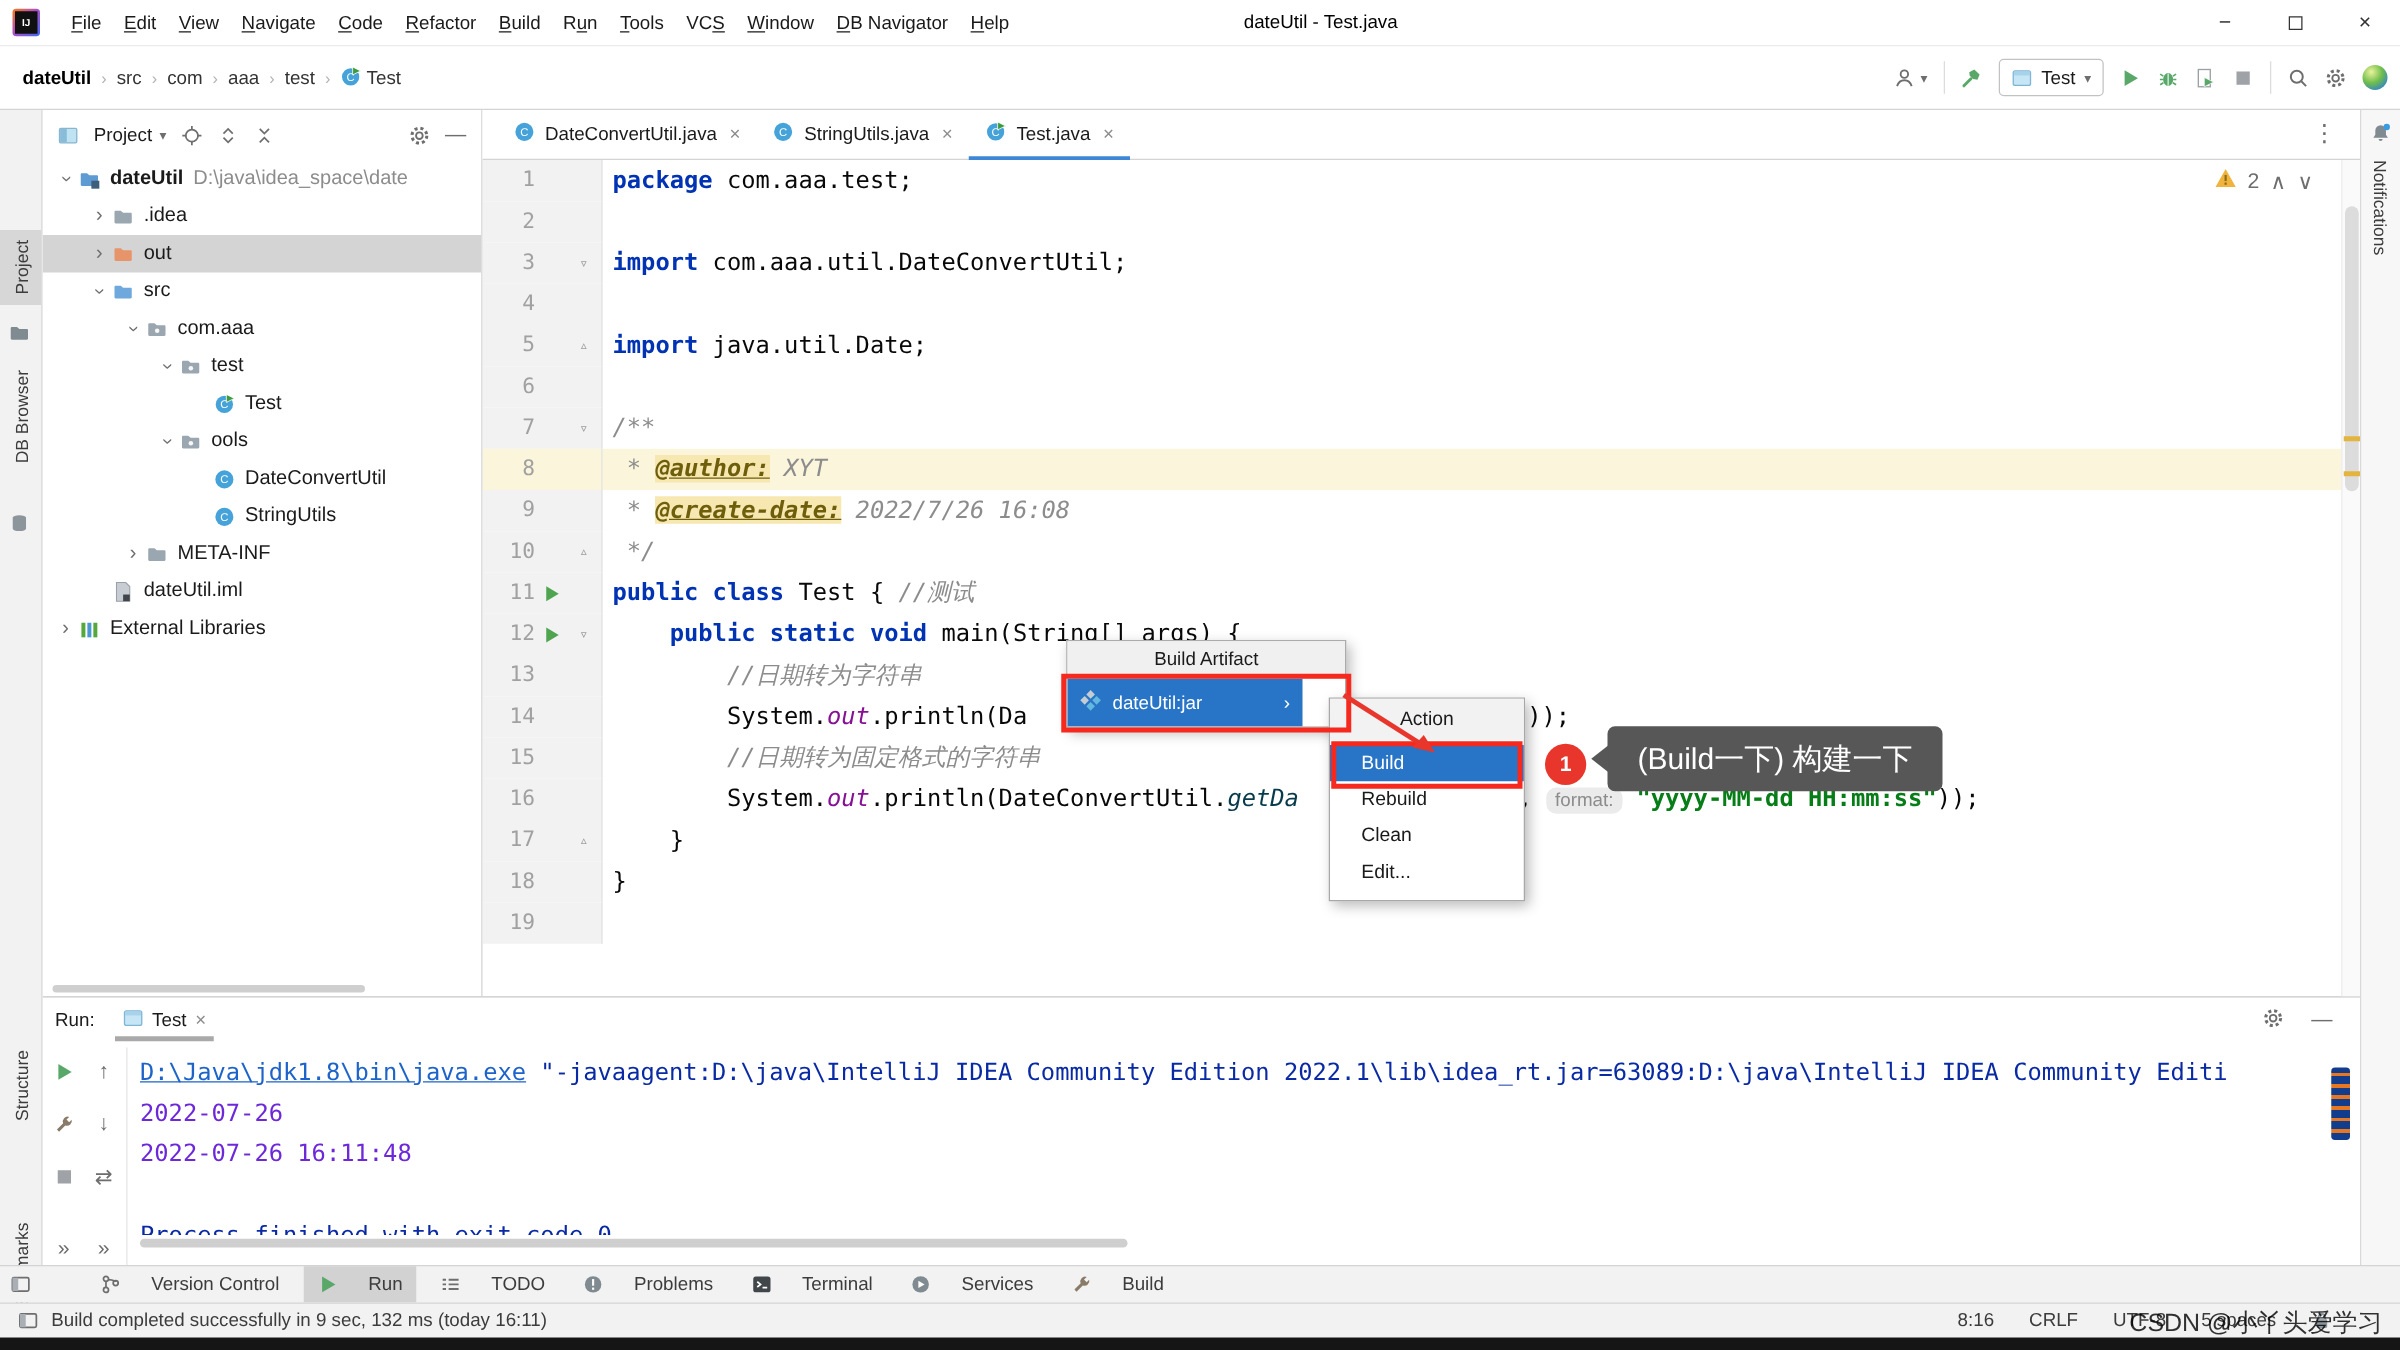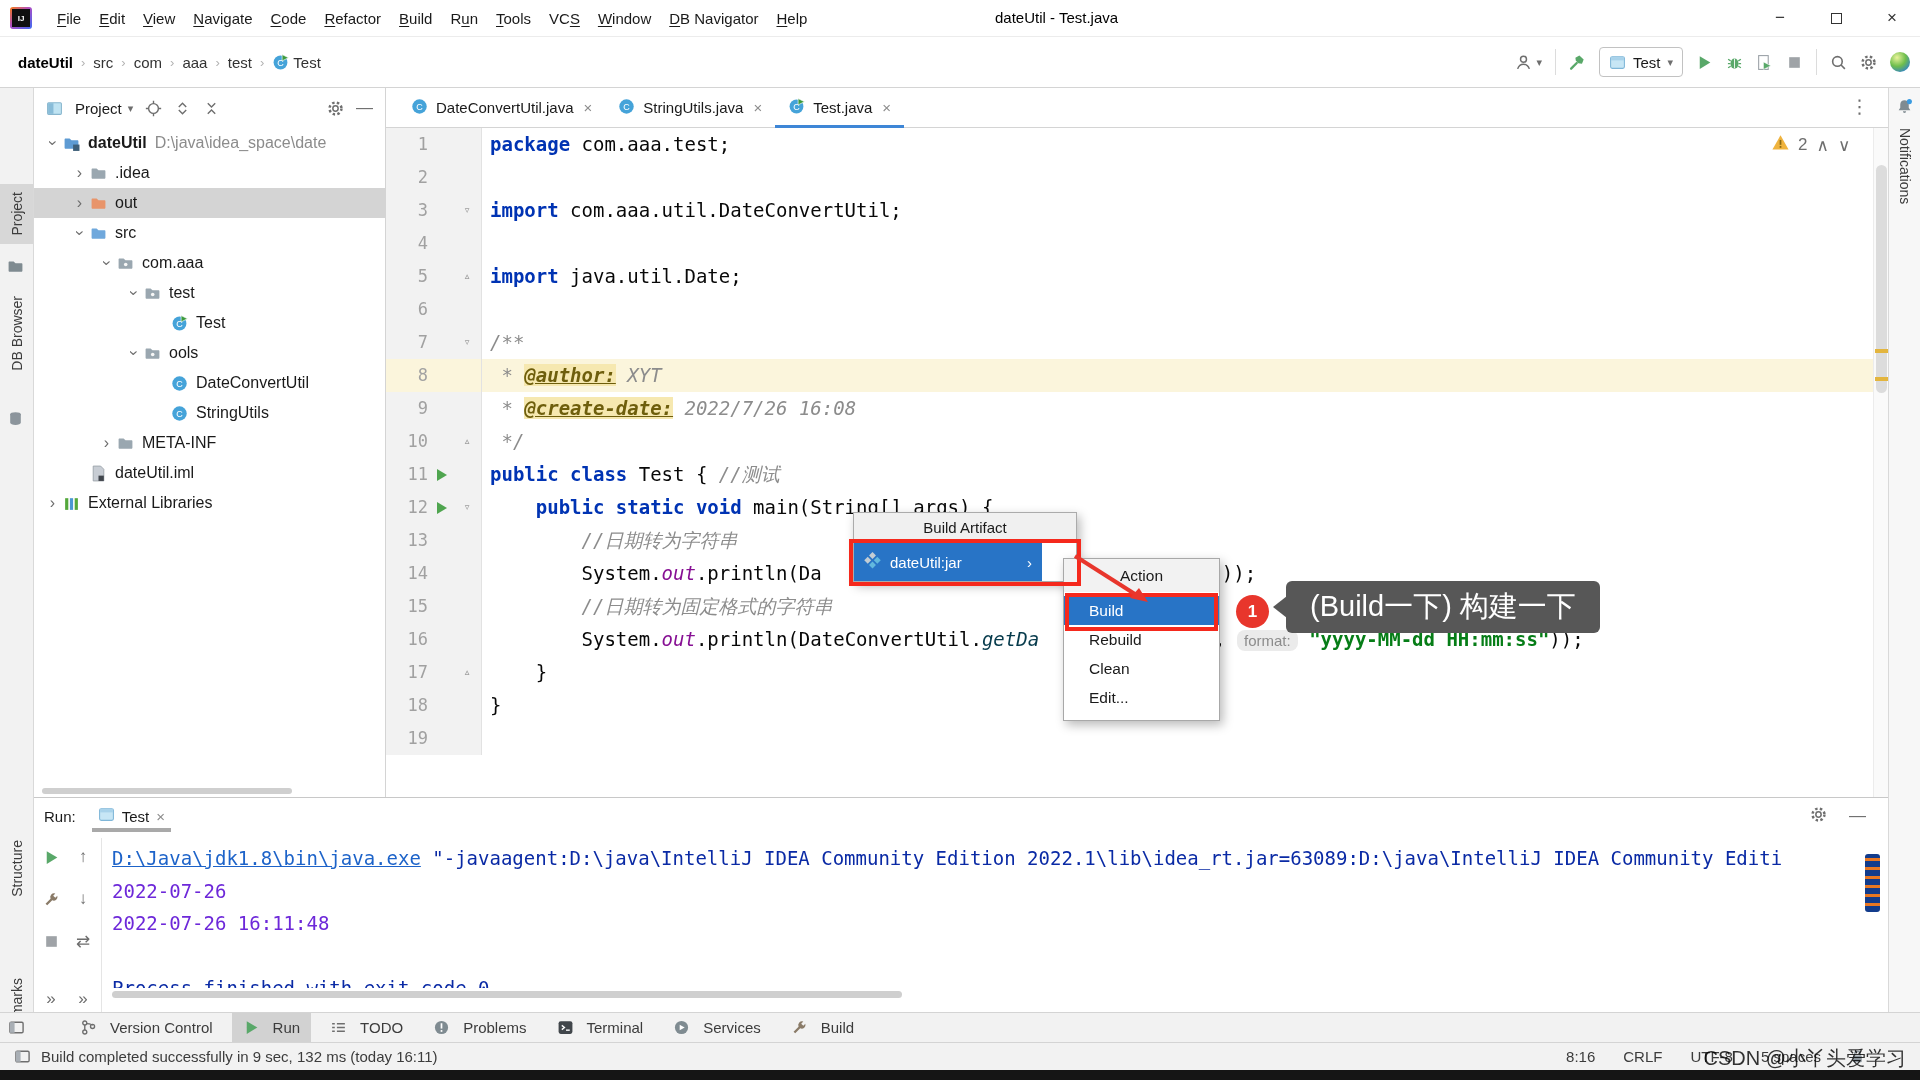--- a/index.html
+++ b/index.html
@@ -121,21 +121,21 @@
   .am-title{height:33px;line-height:33px;text-align:center;font-size:15.5px;background:#f2f2f2;color:#1a1a1a}
   #popup-action ul{list-style:none;padding-top:4px}
   #popup-action li{height:29px;line-height:29px;padding-left:25px;font-size:15.5px;color:#1a1a1a}
   #popup-action li.sel{background:#2874C6;color:#fff}
   #am-red{position:absolute;left:1065px;top:593px;width:153px;height:38px;border:4px solid #F5291D;z-index:46}
   #anno-arrow{position:absolute;left:1070px;top:550px;z-index:60}
   #anno-badge{position:absolute;left:1236px;top:595px;width:33px;height:33px;border-radius:50%;
     background:#E8362C;color:#fff;display:flex;align-items:center;justify-content:center;
     font-size:17px;font-weight:bold;z-index:60}
   #anno-tip{position:absolute;left:1286px;top:581px;height:52px;padding:0 24px;background:#575757;
-    border-radius:6px;color:#fff;display:flex;align-items:center;font-size:29px;z-index:59;white-space:nowrap}
+    border-radius:6px;color:#fff;display:flex;align-items:center;font-size:24px;z-index:59;white-space:nowrap}
   #anno-tip::before{content:"";position:absolute;left:-13px;top:15px;border-top:11px solid transparent;
     border-bottom:11px solid transparent;border-right:14px solid #575757}
 
   
   #run-panel{position:absolute;left:34px;top:797px;width:1854px;height:215px;background:#fff;
     border-top:1px solid #c8c8c8;z-index:5}
   #run-header{height:36px;display:flex;align-items:center;gap:18px;padding-left:10px;font-size:15px}
   .rtab{display:flex;align-items:center;gap:7px;position:relative;padding:0 4px}
   .rtab::after{content:"";position:absolute;left:-2px;right:-2px;bottom:-6px;height:4px;background:#a9a9a9}
   .rtab .close{color:#8c8c8c}
@@ -151,21 +151,21 @@
   .sys{color:#0A2AA5}
   #console-hscroll{position:absolute;left:78px;bottom:14px;width:790px;height:7px;background:#cfcfcf;border-radius:4px}
   #console-mark{position:absolute;right:8px;top:56px;width:15px;height:58px;border-radius:3px;
     background:repeating-linear-gradient(0deg,#123C8C 0 6px,#E87722 6px 9px)}
 
   
   #bottom-bar{position:absolute;left:0;top:1012px;width:1920px;height:30px;background:#f2f2f2;
     border-top:1px solid #d4d4d4;display:flex;align-items:center;padding-left:8px;gap:8px;
     font-size:15px;color:#3c3c3c;z-index:31}
   .bb-corner{margin-right:36px;display:inline-flex}
-  .bb-item{display:flex;align-items:center;gap:13px;padding:4px 11px;height:100%}
+  .bb-item{display:flex;align-items:center;gap:24px;padding:4px 11px;height:100%}
   .bb-item.active{background:#d2d2d2}
   #status-bar{position:absolute;left:0;top:1042px;width:1920px;height:28px;background:#f2f2f2;
     border-top:1px solid #d4d4d4;display:flex;align-items:center;font-size:15px;color:#3c3c3c;
     padding:0 14px;gap:10px;z-index:31}
   #status-right{margin-left:auto;display:flex;align-items:center;gap:28px;margin-right:40px}
   #watermark{position:absolute;right:14px;top:1045px;font-size:20px;color:#000000;opacity:.8;z-index:33}
   #black-strip{position:absolute;left:0;top:1070px;width:1920px;height:10px;background:#151515;z-index:32}
 </style>
 </head>
 <body>

